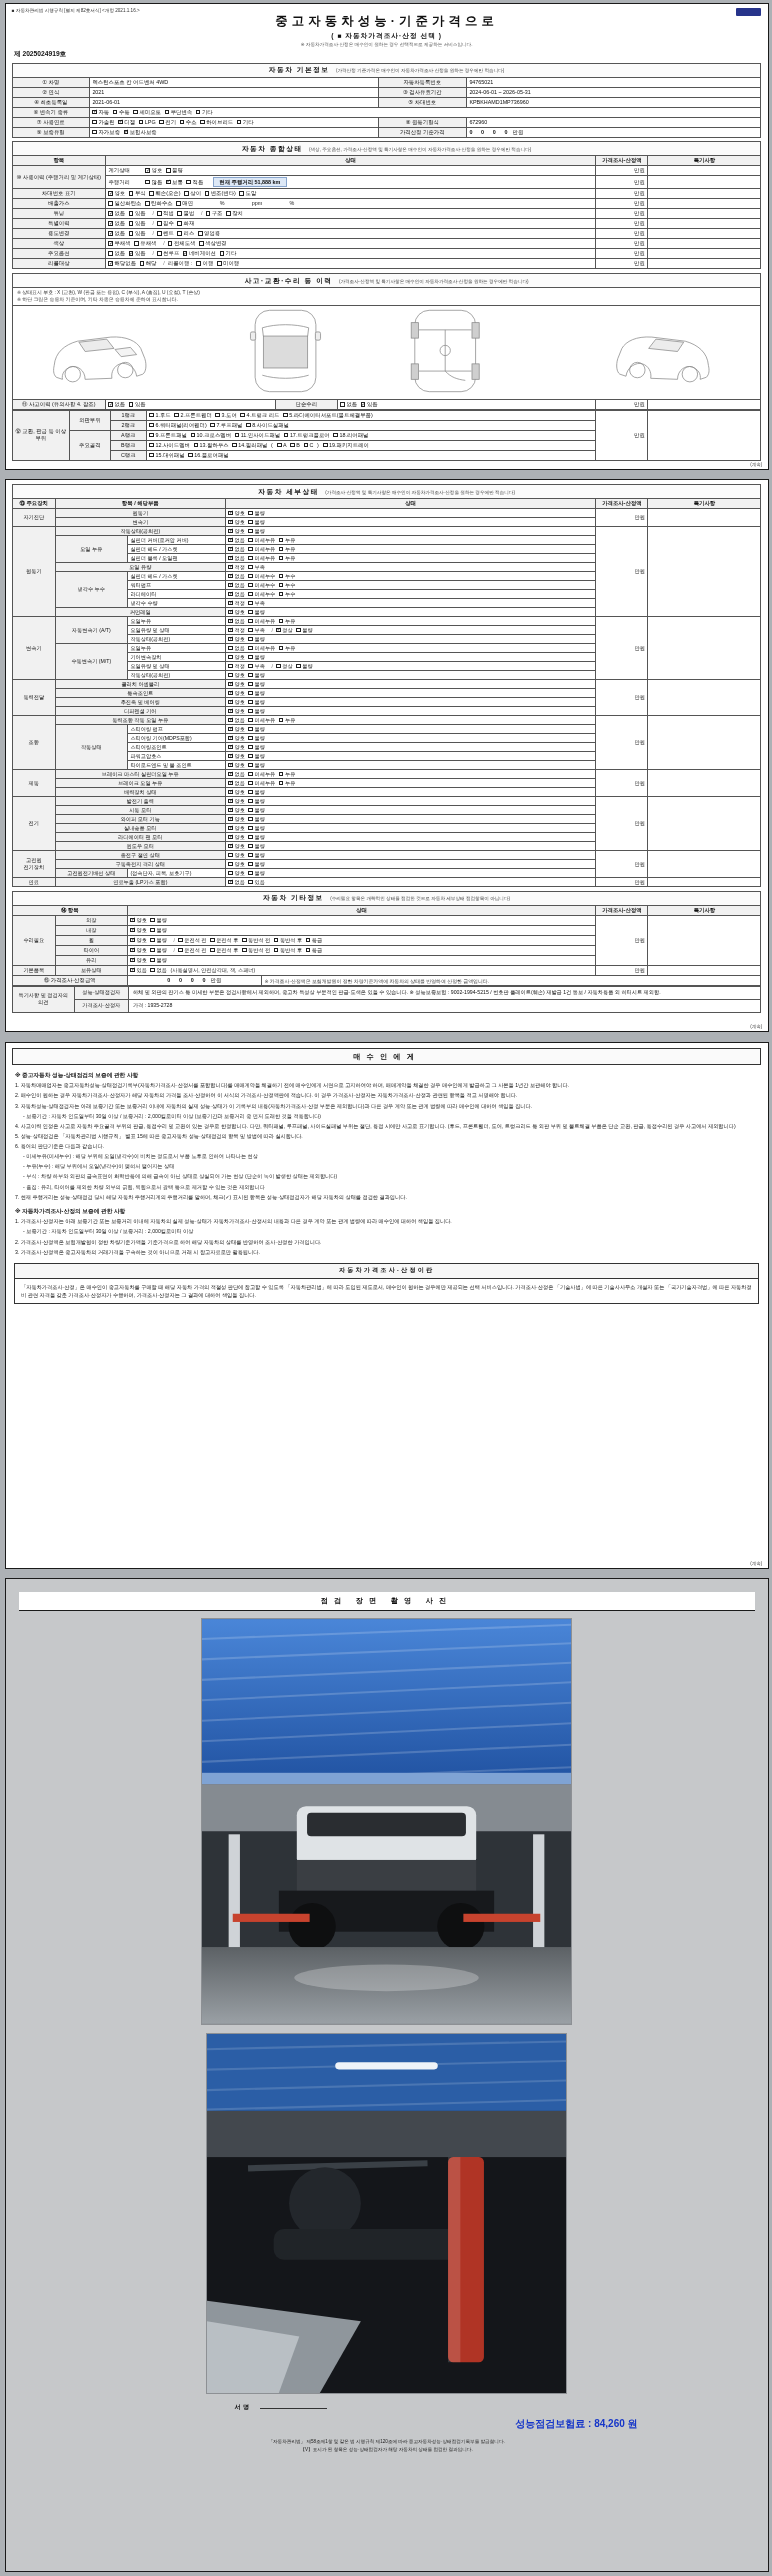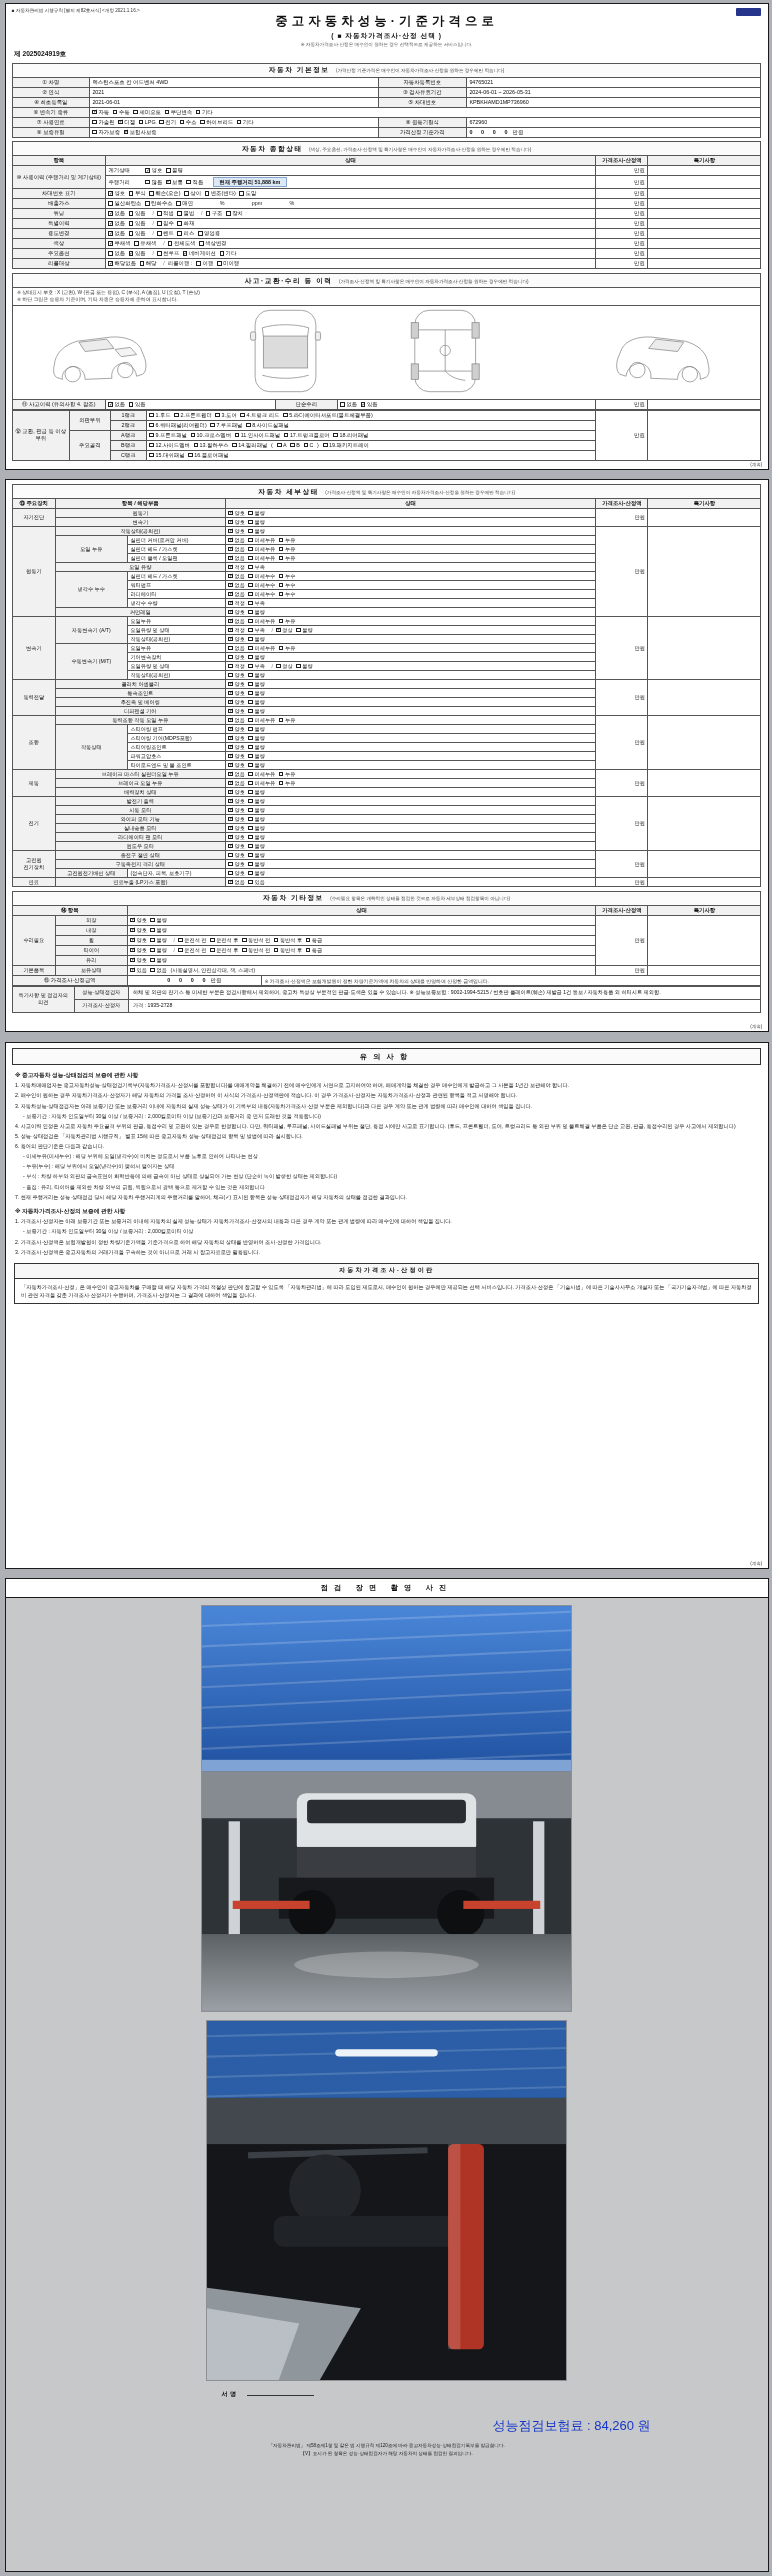--- a/index.html
+++ b/index.html
@@ -2,21 +2,21 @@
 <html style="font-size:8.2px"><head>
 <meta charset="utf-8">
 <style>
 *{box-sizing:border-box}
 html,body{margin:0;padding:0}
 body{width:773px;height:2576px;position:relative;background:#adb1b5;font-family:"Liberation Sans","DejaVu Sans",sans-serif;color:#101010}
 .sheet{position:absolute;left:4.6px;width:764px;background:#fff;border:1px solid #1a1a1a;padding:4.1px 6.2px;overflow:hidden}
 #sheet1{top:3.1px;height:467px}
 #sheet2{top:479px;height:553px}
 #sheet3{top:1042px;height:527px}
-#sheet4{top:1578px;height:994px;background:#c6c8ca;padding:0}
+#sheet4{top:1578px;height:994px;background:#c6c8ca;padding:13px}
 .form-ref{font-size:4.6px;color:#333}
 .badge{position:absolute;top:3.6px;right:6.2px;width:25px;height:8.8px;background:#27348b;border-radius:1px}
 .title{text-align:center;font-size:12.4px;font-weight:bold;letter-spacing:4.1px;margin-top:0px}
 .subtitle{text-align:center;font-size:6.7px;font-weight:bold;letter-spacing:1px;margin-top:1.5px}
 .subnote{text-align:center;font-size:4.6px;color:#555;margin-top:1px}
 .doc-no{font-size:6.7px;font-weight:bold;margin:3.6px 0 1px 2.1px}
 .secbar{border:0.5px solid #555;border-bottom:none;text-align:center;padding:1.5px 0;margin-top:3.6px;background:#fbfbfb}
 .secbar .st{font-weight:bold;font-size:6.7px;letter-spacing:1.5px}
 .secbar .sn{font-size:4.6px;color:#444;margin-left:4.1px}
 table.t{width:100%;border-collapse:collapse;table-layout:fixed}
@@ -47,21 +47,21 @@
 .np{font-size:5.2px;line-height:1.45;margin:2.6px 3.1px;color:#111}
 .np.s{margin-left:11.3px;color:#222}
 .np.h{font-weight:bold;font-size:5.7px;margin-top:6.2px}
 .nbox{border:0.8px solid #333;margin:7.2px 2.1px 0}
 .nbt{border-bottom:0.5px solid #333;text-align:center;font-weight:bold;padding:2.1px;background:#f7f7f7;letter-spacing:2.1px;font-size:6.2px}
 .nbx{padding:4.1px 6.2px;font-size:5.2px;line-height:1.55}
 .ph-head{background:#fff;border-bottom:1px solid #1a1a1a;text-align:center;font-weight:bold;letter-spacing:6.2px;font-size:7.2px;padding:4.1px}
 .photo{display:block;margin:7.2px auto 0;border:0.5px solid #8d9094;background:#000}
 .sign{margin:9.3px 0 0 216px;font-weight:bold;font-size:6.2px;letter-spacing:2.1px;color:#111}
 .sign .line{display:inline-block;width:67px;border-bottom:0.5px solid #333;margin-left:5.2px}
-.fee{text-align:right;margin:18px 117px 0 0;font-size:13px;font-weight:normal;color:#1636c9}
+.fee{text-align:right;margin:5px 117px 0 0;font-size:10px;font-weight:bold;color:#1636c9}
 .foot{margin-top:7.2px;text-align:center;font-size:4.6px;line-height:1.7;color:#222}
 </style>
 </head>
 <body>
 
 <div class="sheet" id="sheet1">
   <div class="badge"></div>
   <div class="form-ref">■ 자동차관리법 시행규칙 [별지 제82호서식] &lt;개정 2021.1.16.&gt;</div>
   <div class="title">중고자동차성능·기준가격으로</div>
   <div class="subtitle">( ■ 자동차가격조사·산정 선택 )</div>
@@ -628,21 +628,21 @@
     <tr>
       <td class="who">가격조사·산정자</td>
       <td class="optext">가격 : 1935-2728</td>
     </tr>
   </tbody>
     </table>
   <div class="cont">(계속)</div>
 </div>
 
 <div class="sheet" id="sheet3">
-  <div class="notice-bar">유의사항</div>
+  <div class="notice-bar">매수인에게</div>
   <div id="notice-items">
       <div class="np h">※ 중고자동차 성능·상태점검의 보증에 관한 사항</div>
       <div class="np ">1. 자동차매매업자는 중고자동차성능·상태점검기록부(자동차가격조사·산정서를 포함합니다)를 매매계약을 체결하기 전에 매수인에게 서면으로 고지하여야 하며, 매매계약을 체결한 경우 매수인에게 발급하고 그 사본을 1년간 보관해야 합니다.</div>
       <div class="np ">2. 매수인이 원하는 경우 자동차가격조사·산정자가 해당 자동차의 가격을 조사·산정하여 이 서식의 가격조사·산정액란에 적습니다. 이 경우 가격조사·산정자는 자동차가격조사·산정과 관련된 항목을 적고 서명해야 합니다.</div>
       <div class="np ">3. 자동차성능·상태점검자는 아래 보증기간 또는 보증거리 이내에 자동차의 실제 성능·상태가 이 기록부의 내용(자동차가격조사·산정 부분은 제외합니다)과 다른 경우 계약 또는 관계 법령에 따라 매수인에 대하여 책임을 집니다.</div>
       <div class="np s">- 보증기간 : 자동차 인도일부터 30일 이상 / 보증거리 : 2,000킬로미터 이상 (보증기간과 보증거리 중 먼저 도래한 것을 적용합니다)</div>
       <div class="np ">4. 사고이력 인정은 사고로 자동차 주요골격 부위의 판금, 용접수리 및 교환이 있는 경우로 한정합니다. 다만, 쿼터패널, 루프패널, 사이드실패널 부위는 절단, 용접 시에만 사고로 표기합니다. (후드, 프론트휀더, 도어, 트렁크리드 등 외판 부위 및 볼트체결 부품은 단순 교환, 판금, 용접수리된 경우 사고에서 제외합니다)</div>
       <div class="np ">5. 성능·상태점검은 「자동차관리법 시행규칙」 별표 15에 따른 중고자동차 성능·상태점검의 항목 및 방법에 따라 실시합니다.</div>
       <div class="np ">6. 용어의 판단기준은 다음과 같습니다.</div>
       <div class="np s">- 미세누유(미세누수) : 해당 부위에 오일(냉각수)이 비치는 정도로서 부품 노후로 인하여 나타나는 현상</div>

